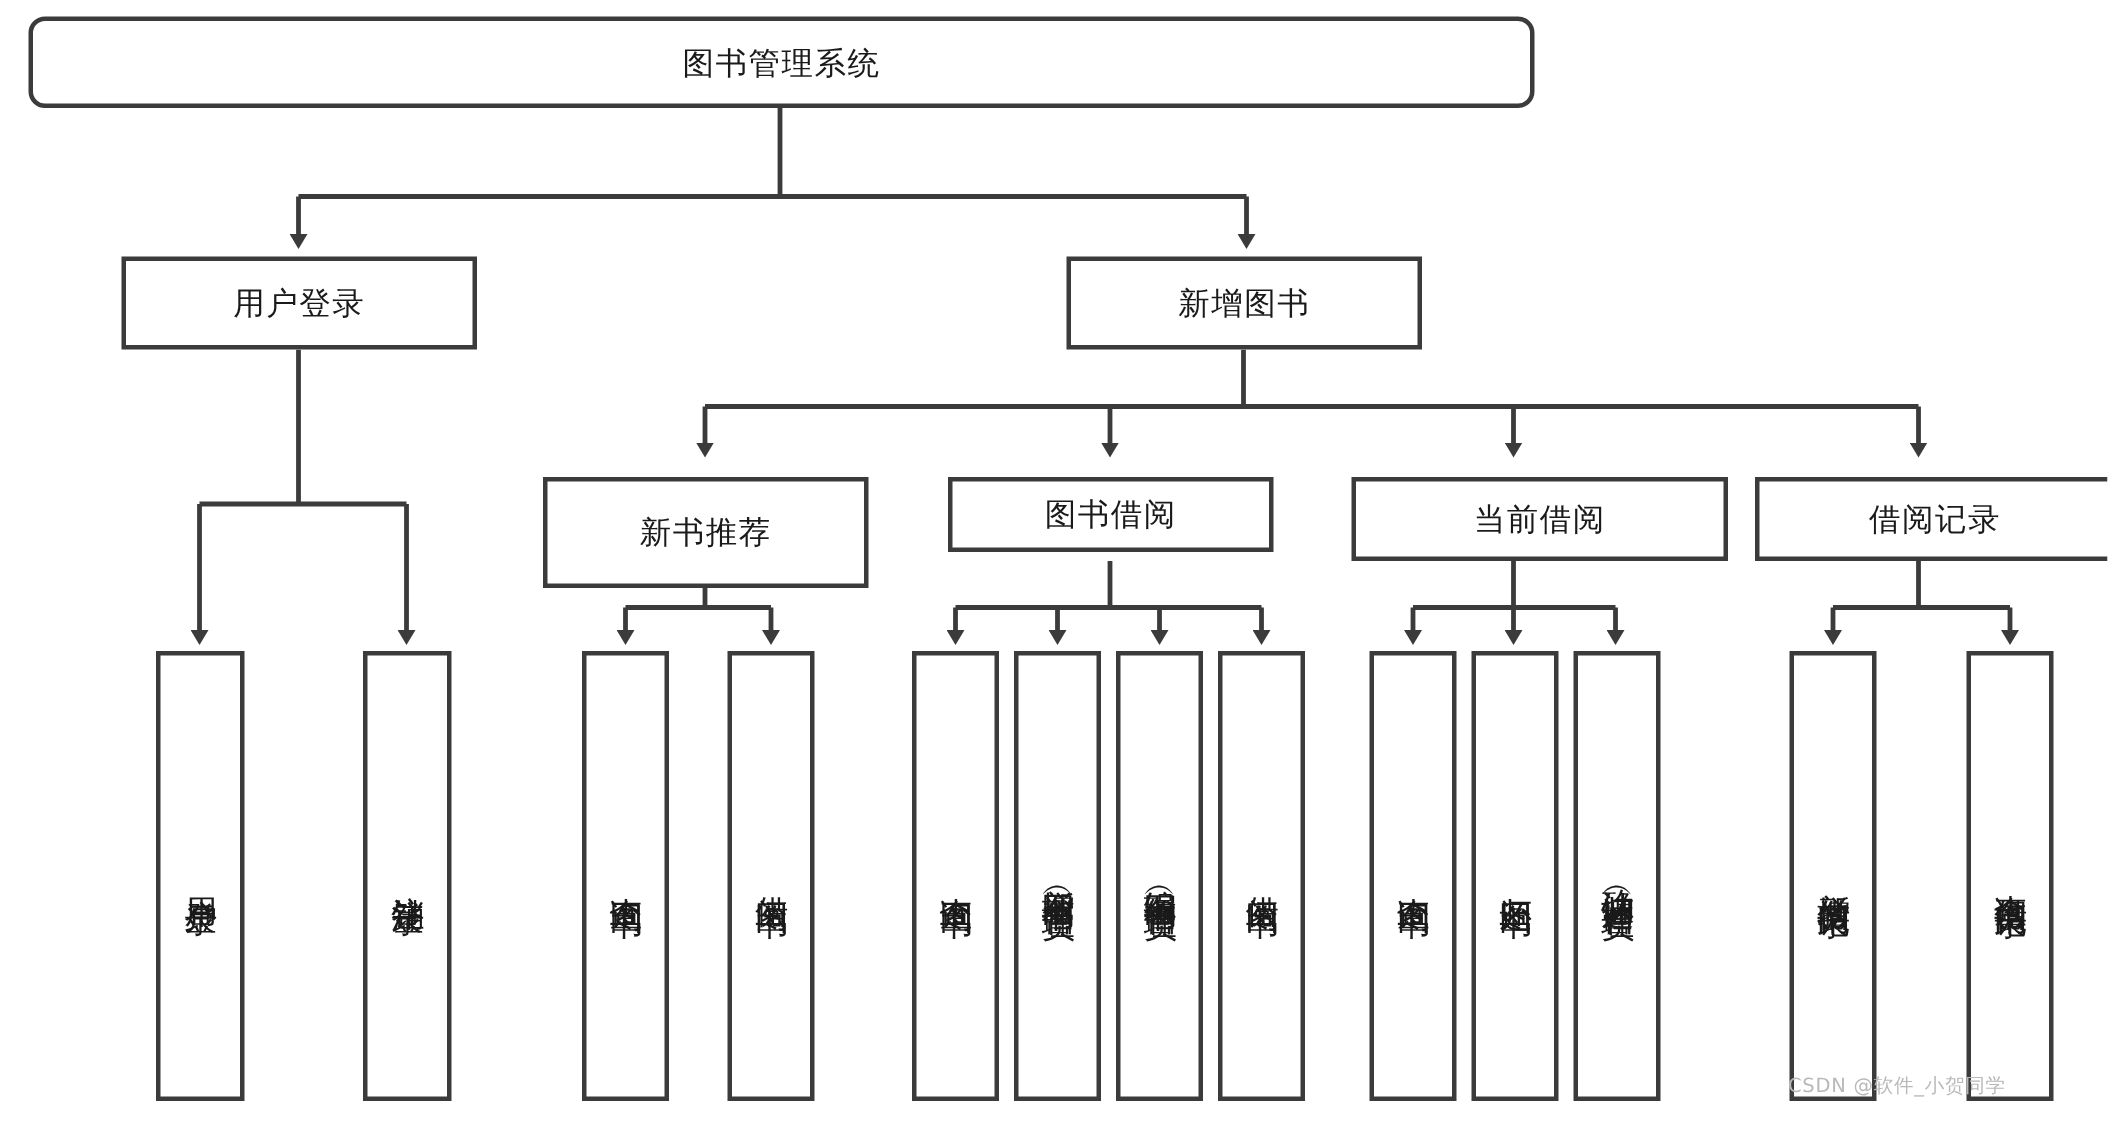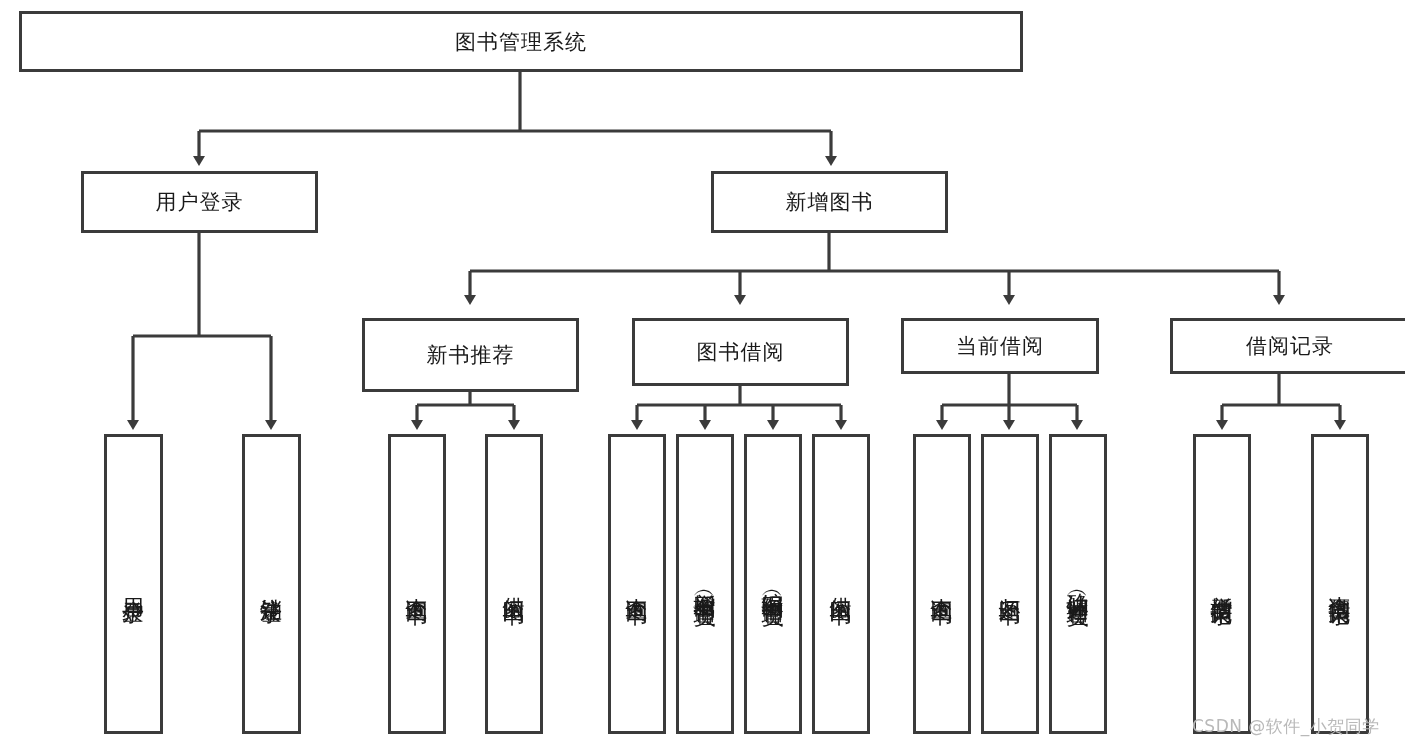--- a/index.html
+++ b/index.html
@@ -52,21 +52,21 @@
   }
   .node.v .vtxt {
     writing-mode: vertical-rl;
     text-orientation: upright;
     white-space: nowrap;
   }
   .watermark {
     position: absolute;
     left: 1192px;
     top: 715px;
-    font-size: 17px;
+    font-size: 13px;
     color: #b9b9b9;
     white-space: nowrap;
     letter-spacing: 0.5px;
   }
 </style>
 </head>
 <body>
 
 <div id="canvas">
 
@@ -113,38 +113,38 @@
       <path d="M1009,405 L1009,421" marker-end="url(#arrow)"></path>
       <path d="M1077,405 L1077,421" marker-end="url(#arrow)"></path>
 
       <path d="M1279,374 L1279,405"></path>
       <path d="M1222,405 L1340,405"></path>
       <path d="M1222,405 L1222,421" marker-end="url(#arrow)"></path>
       <path d="M1340,405 L1340,421" marker-end="url(#arrow)"></path>
     </g>
   </svg>
 
-  <div class="node h" style="left:19px; top:11px; width:1004px; height:61px;">
+  <div class="node h" style="left:19px; top:11px; width:1004px; height:61px;border-radius:11px;">
     <span>图书管理系统</span>
   </div>
 
   <div class="node h" style="left:81px; top:171px; width:237px; height:62px;">
     <span>用户登录</span>
   </div>
   <div class="node h" style="left:711px; top:171px; width:237px; height:62px;">
     <span>新增图书</span>
   </div>
 
   <div class="node h" style="left:362px; top:318px; width:217px; height:74px;">
     <span>新书推荐</span>
   </div>
-  <div class="node h" style="left:632px; top:318px; width:217px; height:68px;">
+  <div class="node h" style="left:632px; top:318px; width:217px; height:50px;">
     <span>图书借阅</span>
   </div>
-  <div class="node h" style="left:901px; top:318px; width:198px; height:56px;">
+  <div class="node h" style="left:901px; top:318px; width:251px; height:56px;">
     <span>当前借阅</span>
   </div>
   <div class="node h" style="left:1170px; top:318px; width:240px; height:56px;">
     <span>借阅记录</span>
   </div>
 
   <div class="node v" style="left:104px; top:434px; width:59px; height:300px;">
     <span class="vtxt">用户登录</span>
   </div>
   <div class="node v" style="left:242px; top:434px; width:59px; height:300px;">

